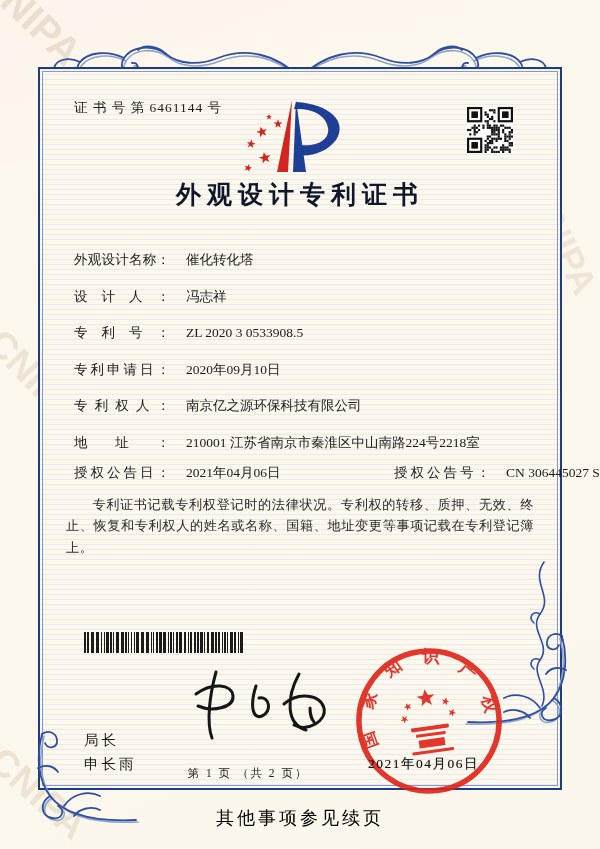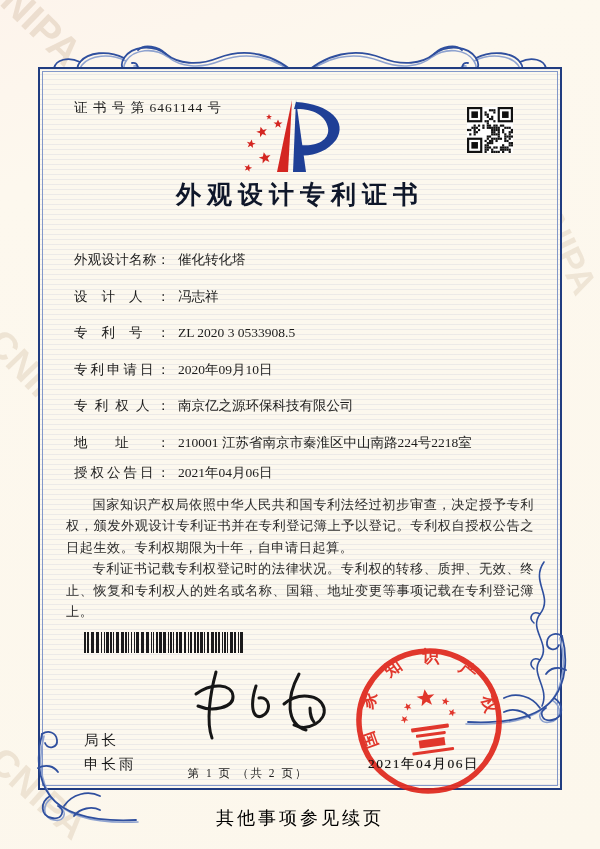--- a/index.html
+++ b/index.html
@@ -38,21 +38,21 @@
   .fl-vine{left:520px;top:560px;}
   
   .certno{left:74px;top:99px;font-size:13.5px;letter-spacing:1px;}
   .logo{left:238px;top:96px;}
   .qr{left:467px;top:107px;}
   .title{left:0;top:178px;width:600px;text-align:center;font-size:25px;font-weight:bold;
          letter-spacing:6px;color:#0f172a;}
   
   .frow{position:absolute;left:74px;width:460px;font-size:13.5px;white-space:nowrap;}
   .flabel{display:inline-block;width:96px;text-align:justify;text-align-last:justify;}
-  .fvalue{margin-left:8px;}
+  .fvalue{margin-left:16px;}
   .frow2b{position:absolute;left:320px;top:0;}
   
   .paras{left:66px;top:494px;width:468px;font-size:13.2px;line-height:1.62;
          letter-spacing:.5px;color:#2a2a2a;text-align:justify;}
   .paras p{margin:0;text-indent:2em;}
   
   .barcode{left:84px;top:632px;}
   
   .officer{left:84px;top:692px;font-size:14.5px;letter-spacing:3px;line-height:24px;margin-top:36px;}
   .sig{left:186px;top:664px;}
@@ -300,24 +300,26 @@
   <span class="flabel">专利申请日：</span><span class="fvalue">2020年09月10日</span>
 </div>
 <div class="frow" style="top:397px">
   <span class="flabel">专利权人：</span><span class="fvalue">南京亿之源环保科技有限公司</span>
 </div>
 <div class="frow" style="top:434px">
   <span class="flabel">地址：</span><span class="fvalue">210001 江苏省南京市秦淮区中山南路224号2218室</span>
 </div>
 <div class="frow" style="top:464px">
   <span class="flabel">授权公告日：</span><span class="fvalue">2021年04月06日</span>
+  <span class="frow2b">
+    <span class="flabel">授权公告号：</span><span class="fvalue">CN 306445027 S</span>
+  </span>
 </div>
 
 <div class="abs paras">
-  <p>国家知识产权局依照中华人民共和国专利法经过初步审查，决定授予专利权，颁发外观设计专利证书并在专利登记簿上予以登记。专利权自授权公告之日起生效。专利权期限为十年，自申请日起算。</p>
   <p>专利证书记载专利权登记时的法律状况。专利权的转移、质押、无效、终止、恢复和专利权人的姓名或名称、国籍、地址变更等事项记载在专利登记簿上。</p>
 </div>
 
 <svg class="abs barcode" width="160" height="21" id="bcsvg">
     <rect x="0" y="0" width="2" height="21" fill="#1b1b1b"></rect>
     <rect x="3" y="0" width="2" height="21" fill="#1b1b1b"></rect>
     <rect x="7" y="0" width="3" height="21" fill="#1b1b1b"></rect>
     <rect x="12" y="0" width="3" height="21" fill="#1b1b1b"></rect>
     <rect x="17" y="0" width="1" height="21" fill="#1b1b1b"></rect>
     <rect x="20" y="0" width="1" height="21" fill="#1b1b1b"></rect>

